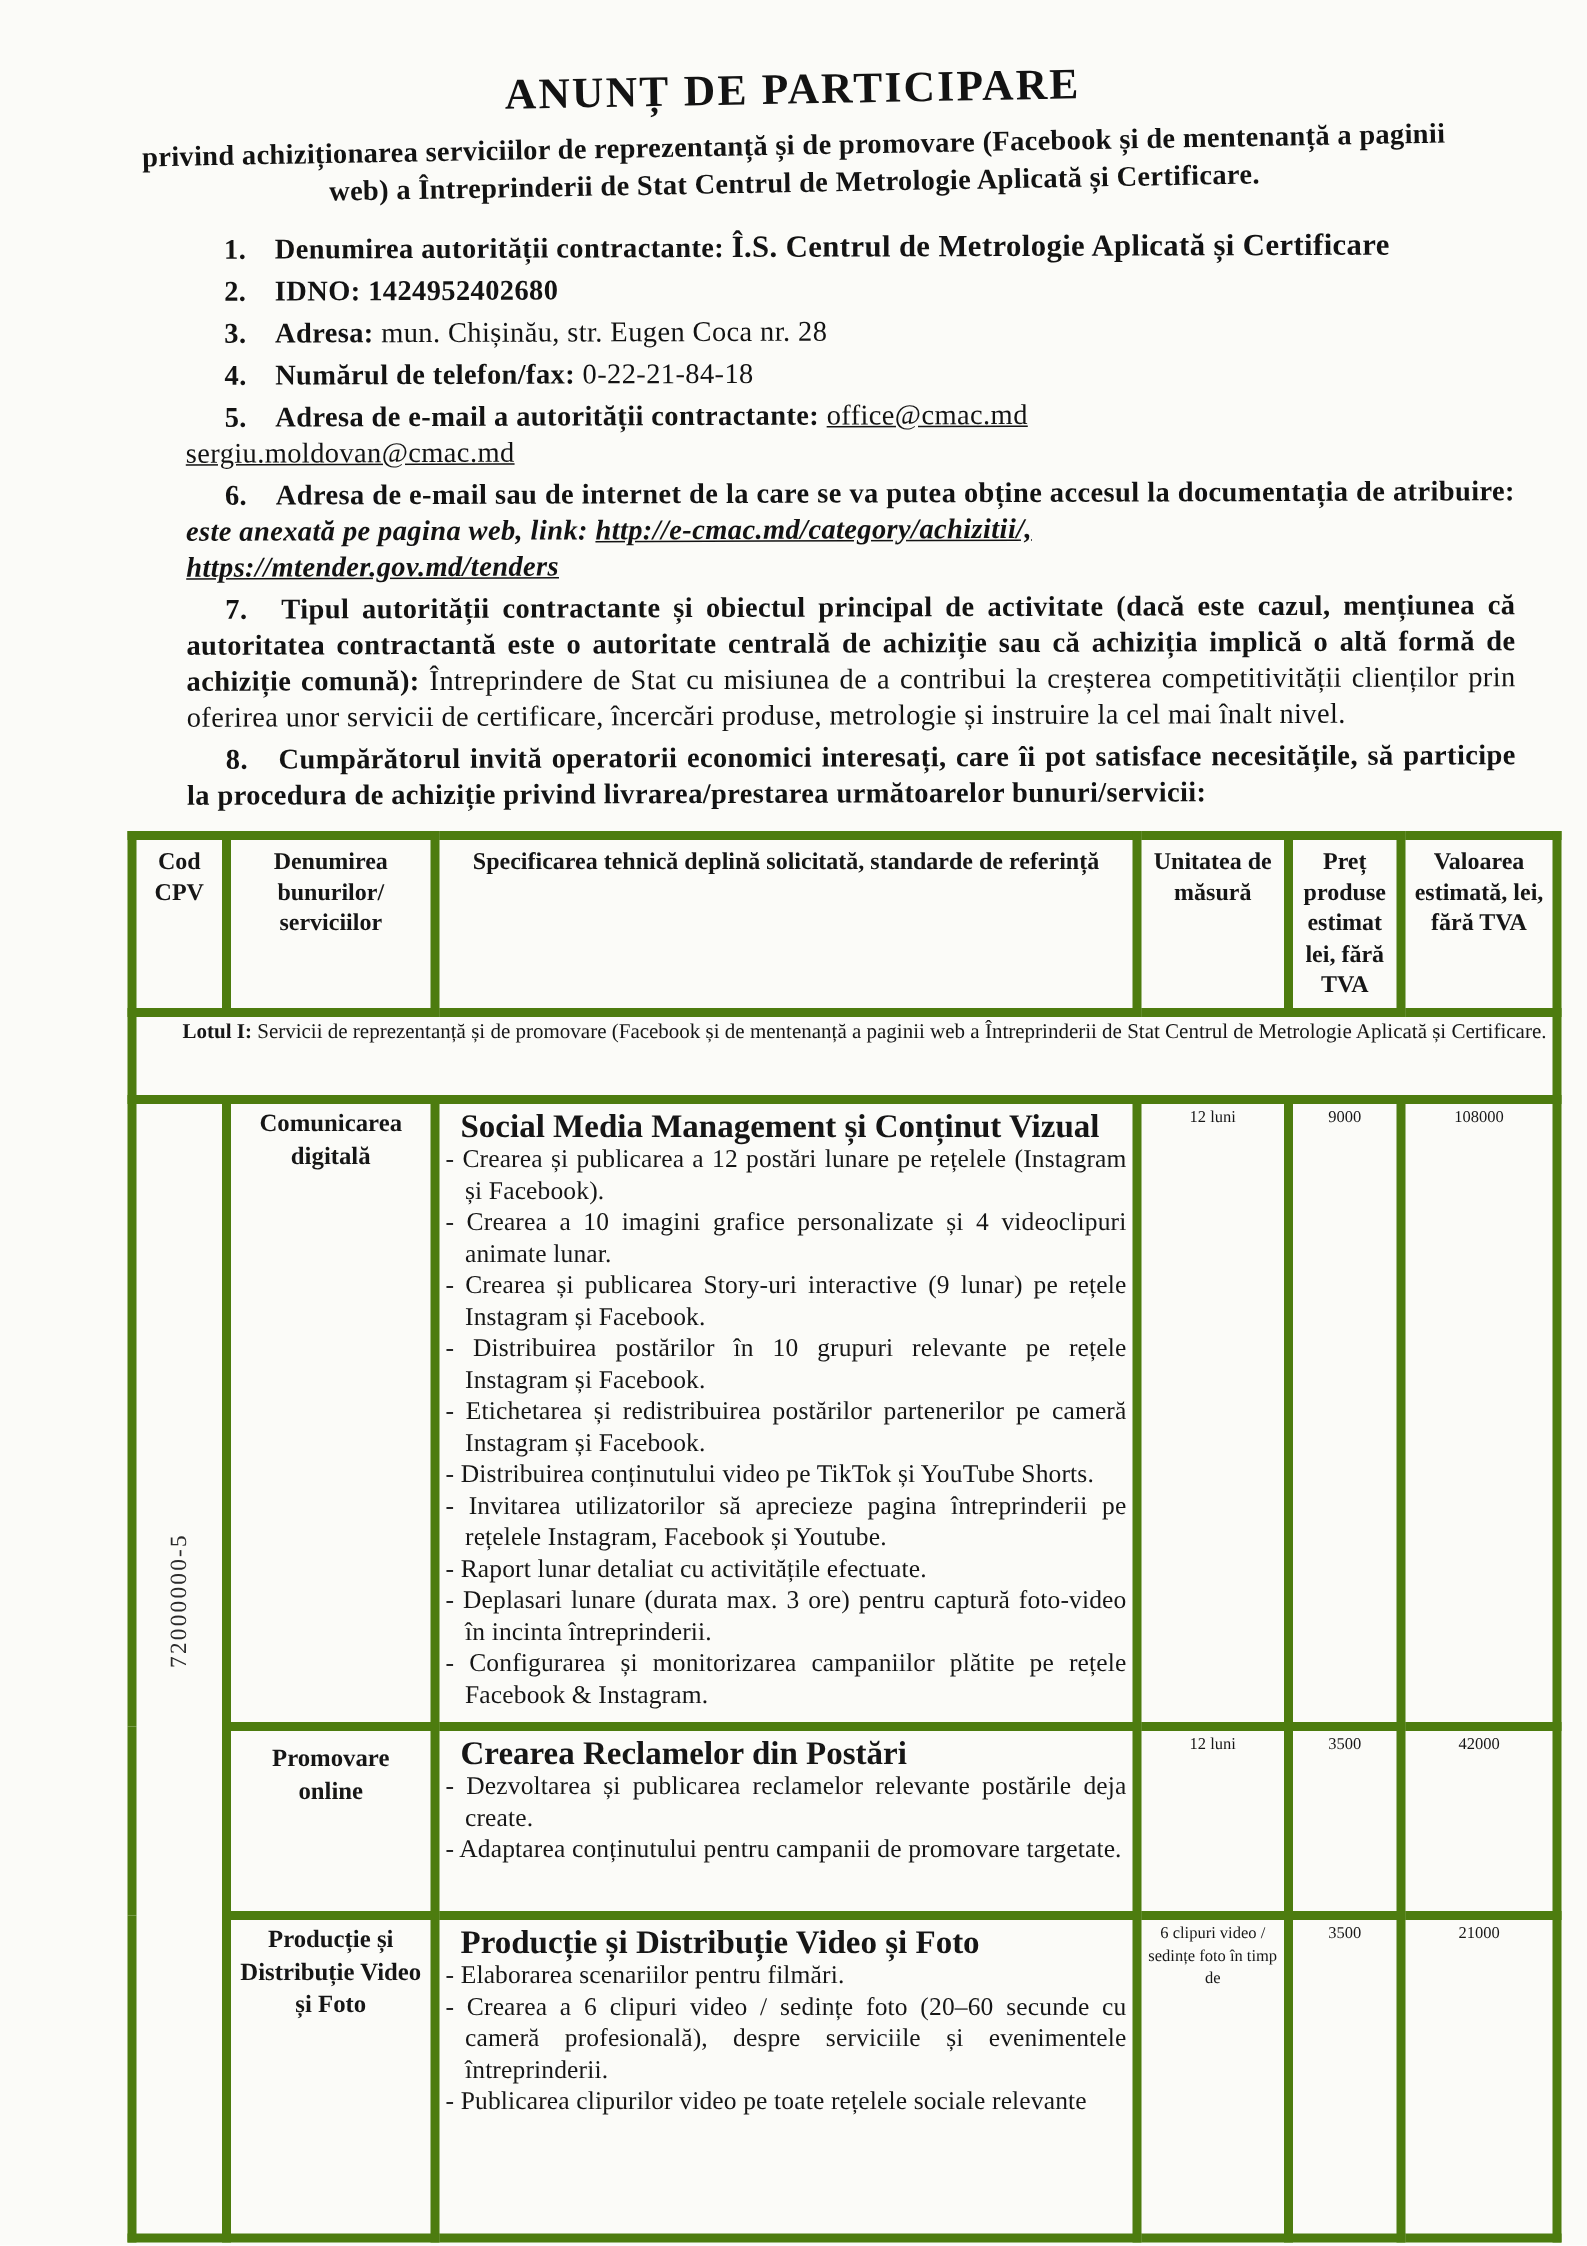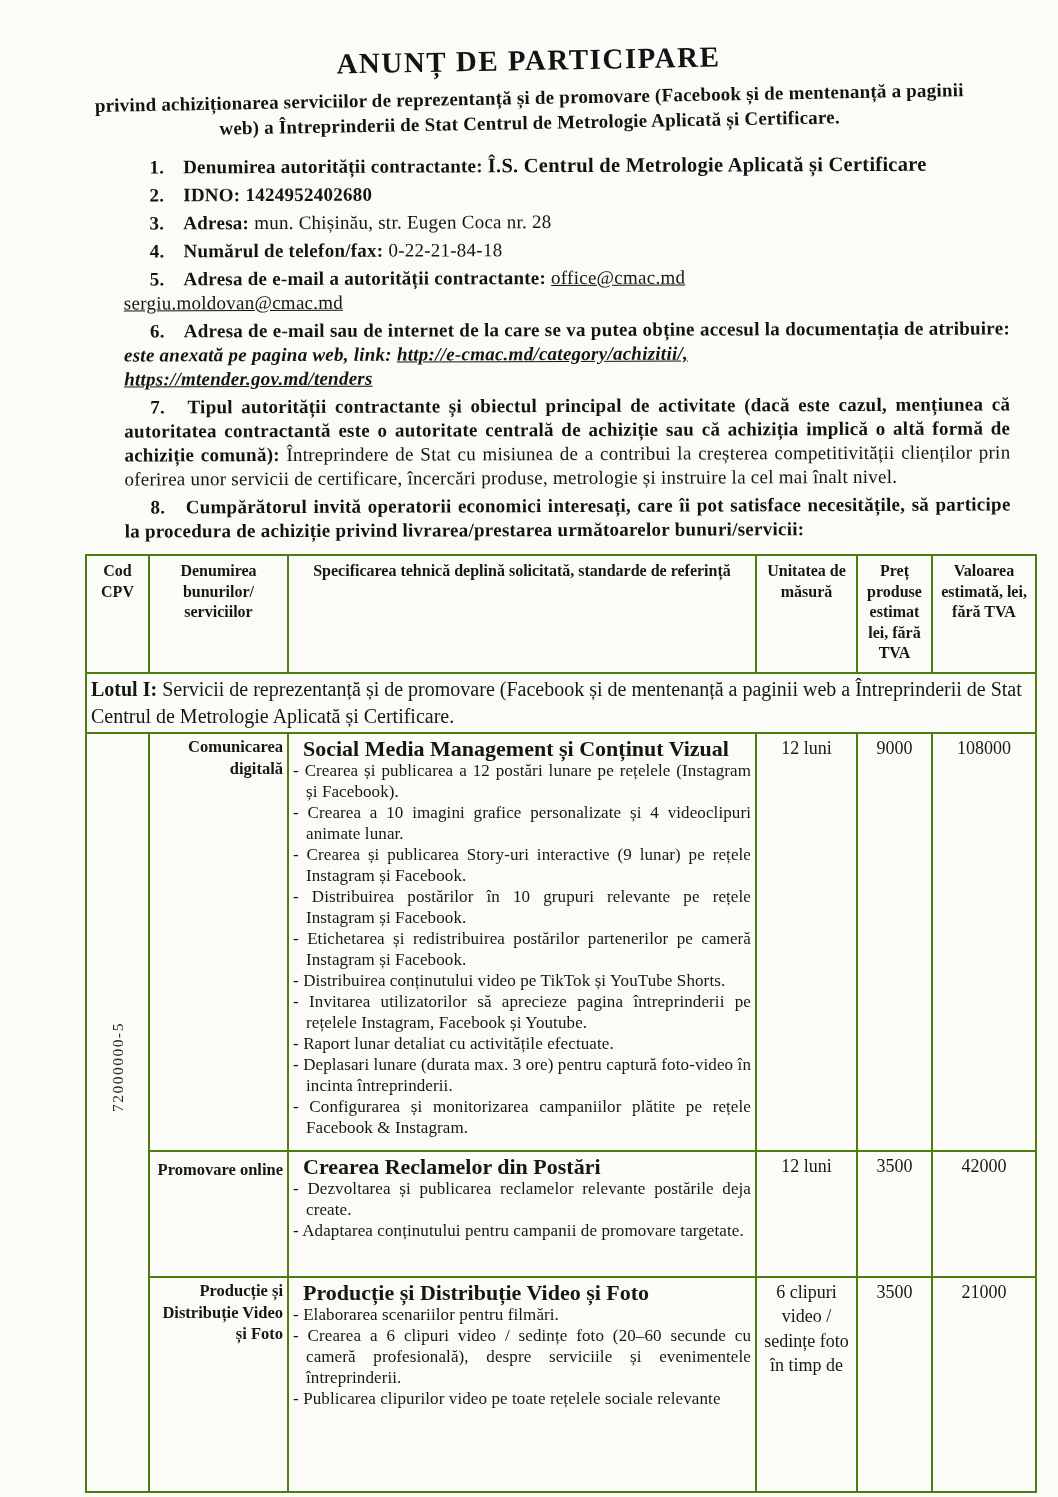--- a/index.html
+++ b/index.html
@@ -36,39 +36,39 @@
   .tbl {
     margin:12px 0 0 85px; width:950px; border-collapse:collapse;
     table-layout:fixed; font-size:16px; color:#161616;
   }
   .tbl col.c-cpv  { width:63px; }
   .tbl col.c-name { width:139px; }
   .tbl col.c-spec { width:468px; }
   .tbl col.c-unit { width:101px; }
   .tbl col.c-price{ width:75px; }
   .tbl col.c-val  { width:104px; }
-  .tbl th, .tbl td { border:2px solid #4d7c0f; padding:2px 4px; vertical-align:top; }
+  .tbl th, .tbl td { border:6px solid #4d7c0f; padding:2px 4px; vertical-align:top; }
   .tbl thead tr { height:118px; }
   .tbl th { font-weight:bold; text-align:center; line-height:1.28; padding-top:5px; font-size:16px; }
   .lot-row { height:58px; }
-  .lot-cell { text-align:left; font-size:20px; line-height:1.35; padding:6px 14px; vertical-align:middle; }
+  .lot-cell { text-align:right; font-size:14px; line-height:1.35; padding:6px 14px; vertical-align:middle; }
   .name-cell {
-    font-weight:bold; text-align:right; vertical-align:middle;
+    font-weight:bold; text-align:center; vertical-align:middle;
     font-size:16.5px; line-height:1.3; padding:4px 3px;
   }
   .row-2 .name-cell { vertical-align:top; padding-top:7px; }
   .spec-cell { padding:3px 8px; }
   .spec-title { font-weight:bold; padding-left:10px; margin:2px 0 1px 0; font-size:22px; line-height:21px; }
   .spec-list { font-size:17px; }
   .spec-item {
     padding-left:13px; text-indent:-13px; text-align:justify;
     line-height:21px; letter-spacing:0.1px;
   }
   .spec-item::before { content:"- "; }
-  .center-cell { text-align:center; vertical-align:middle; font-size:18px; line-height:1.35; }
+  .center-cell { text-align:center; vertical-align:middle; font-size:11px; line-height:1.35; }
   .row-1 { height:418px; }
   .row-2 { height:126px; }
   .row-3 { height:215px; }
   .cpv-cell { position:relative; }
   .cpv-text {
     position:absolute; top:44%; left:50%;
     transform:translate(-50%,-50%) rotate(-90deg);
     white-space:nowrap; font-size:15.5px; letter-spacing:1.5px; color:#2a2a2a;
   }
 </style>

